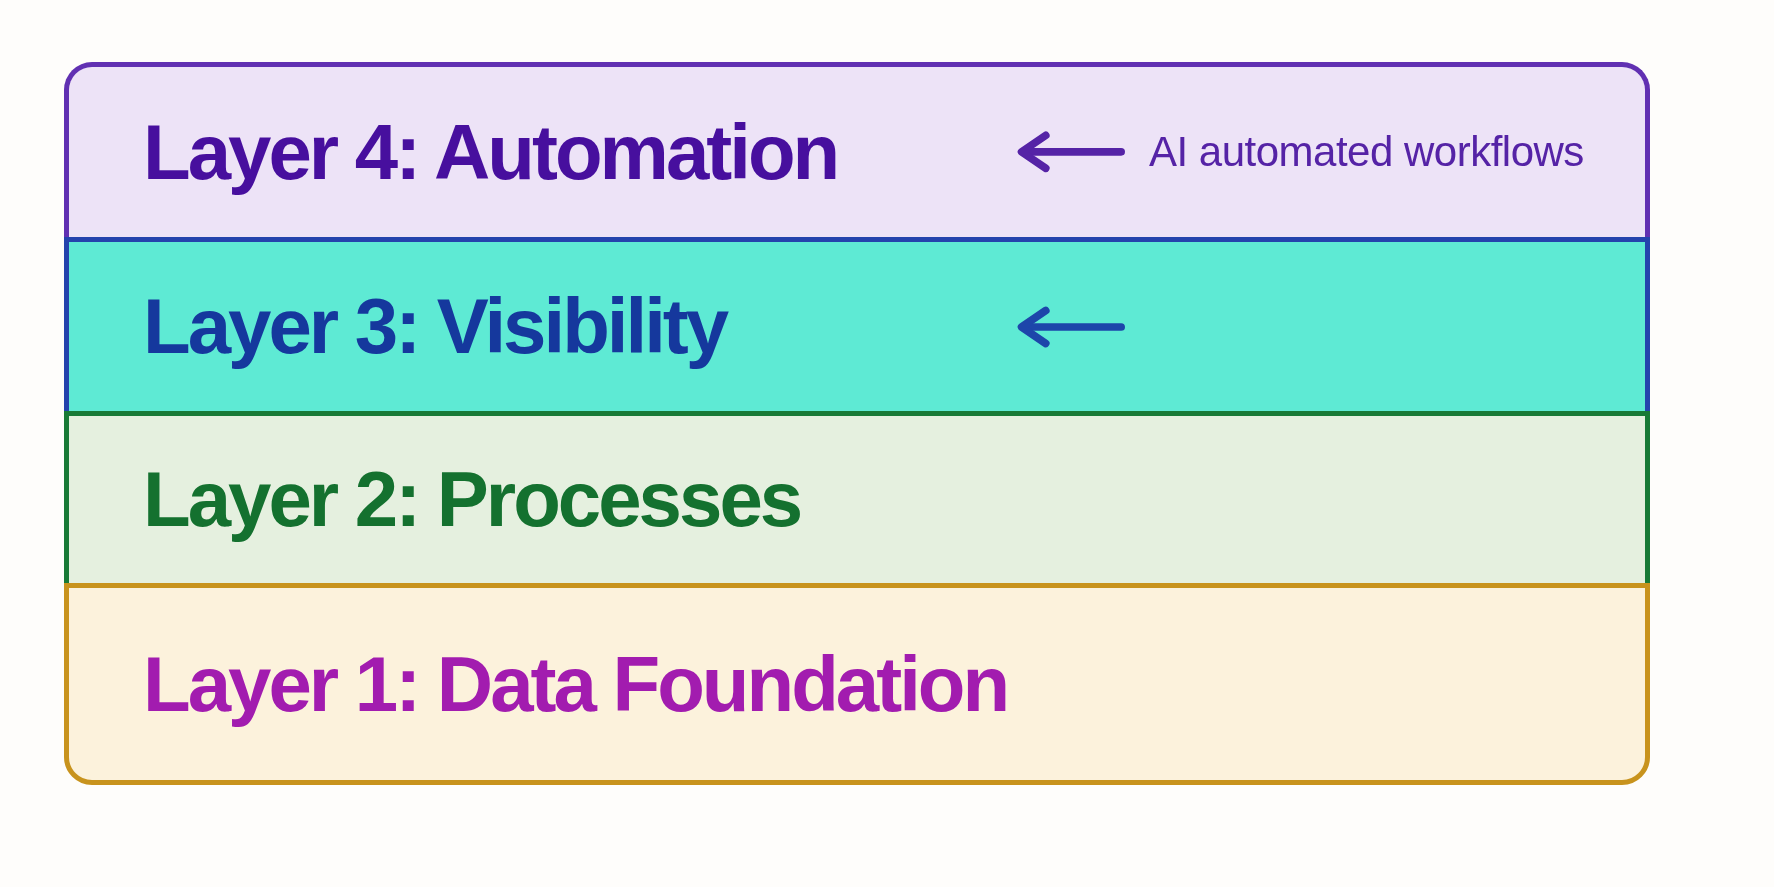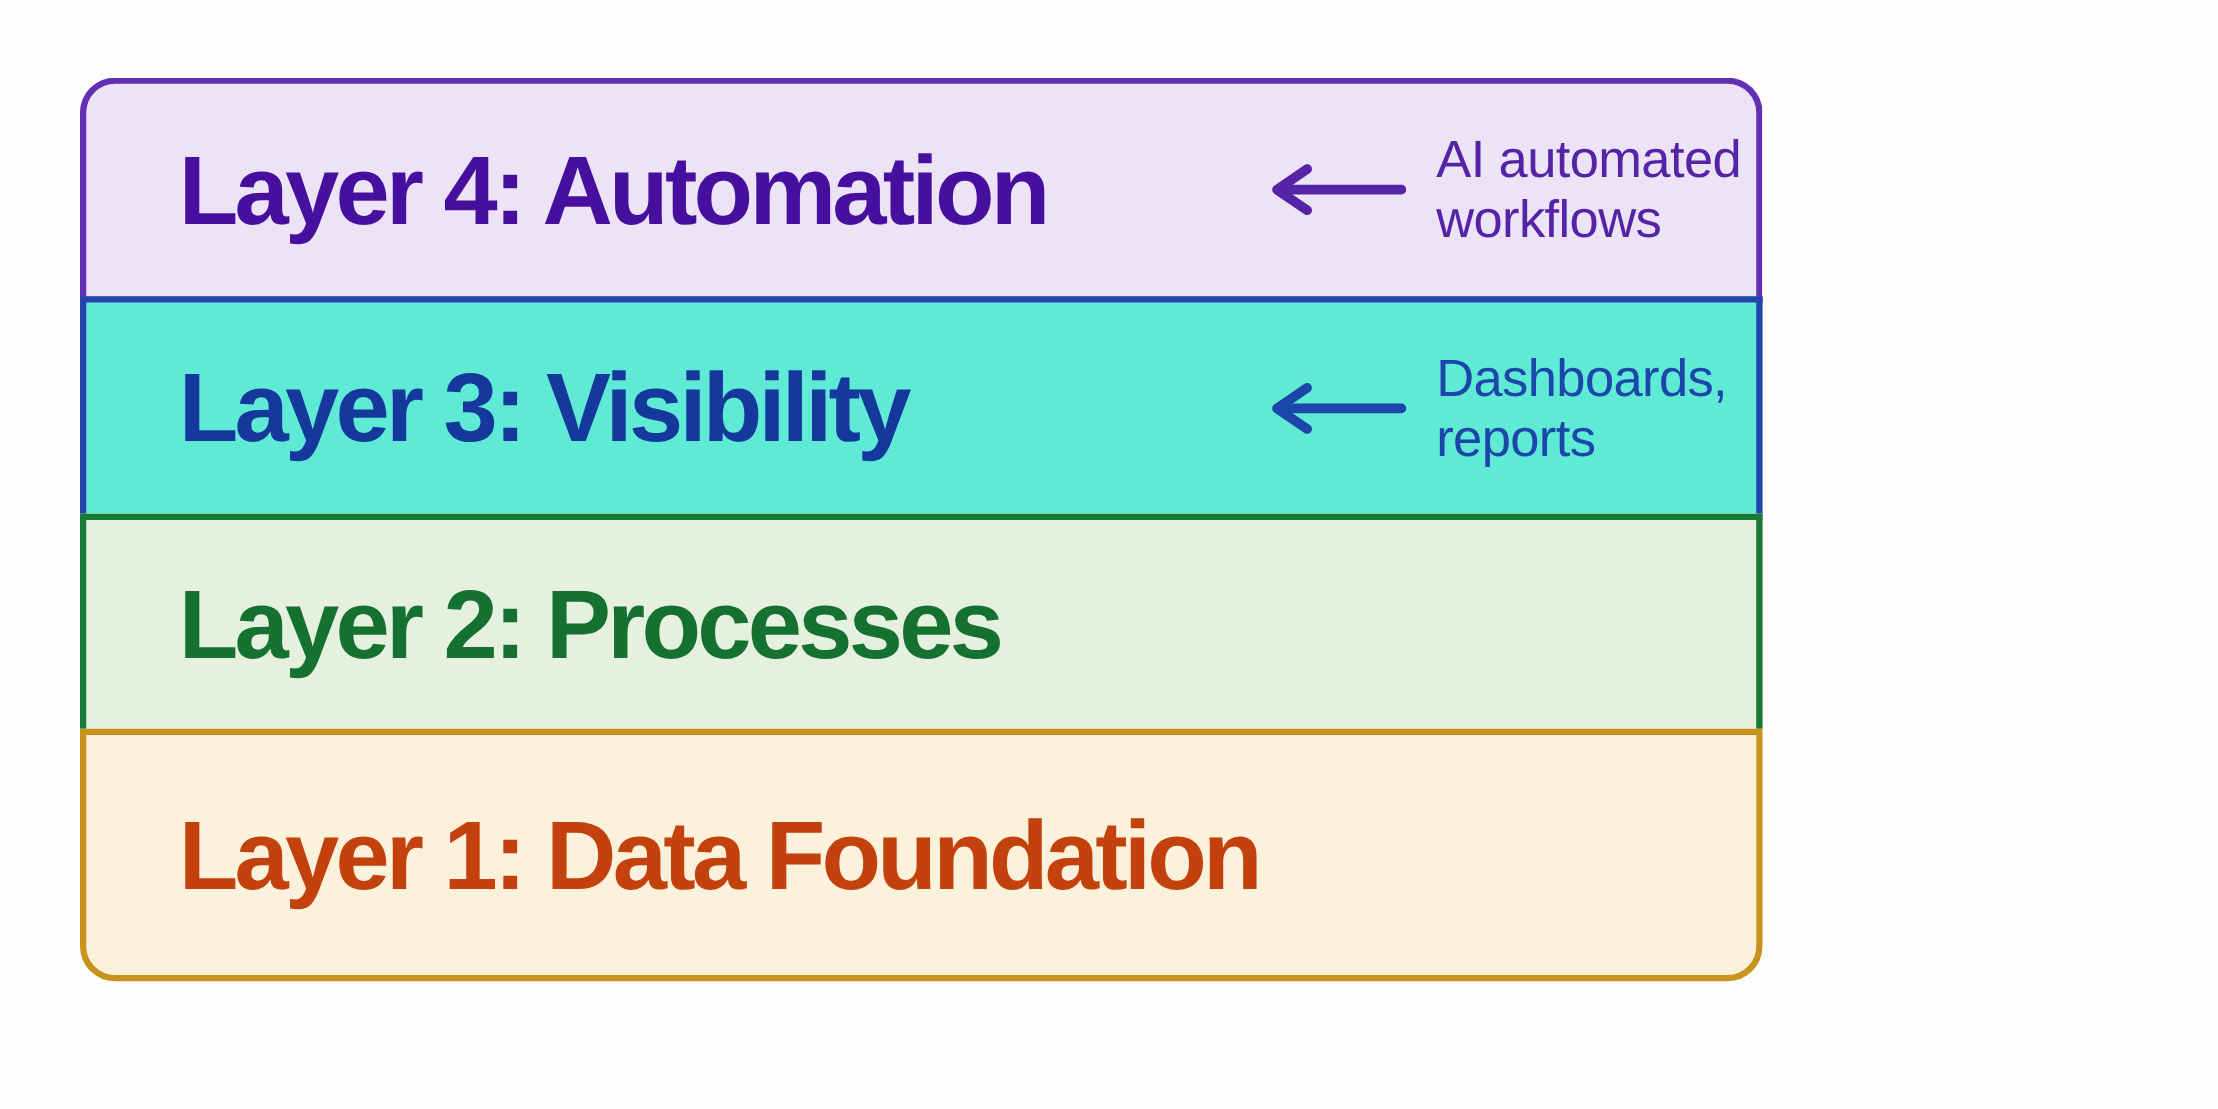--- a/index.html
+++ b/index.html
@@ -5,21 +5,21 @@
   * { margin: 0; padding: 0; box-sizing: border-box; }
   html, body {
     width: 1774px; height: 887px;
     background: #fefdfb;
     font-family: "Liberation Sans", sans-serif;
     overflow: hidden;
   }
   .stack {
     position: absolute;
     left: 64px; top: 62px;
-    width: 1346px;
+    width: 1586px;
     border-radius: 30px;
   }
   .layer {
     position: relative;
     display: flex;
     align-items: center;
   }
   .layer-title {
     padding-left: 74px;
     font-size: 78px;
@@ -75,21 +75,21 @@
   .layer-2 .layer-title { color: #14712f; }
   .layer-2 .annot { color: #1e8038; }
 
   
   .layer-1 {
     height: 202px;
     background: #fcf2dc;
     border: 5px solid #c8931d;
     border-radius: 0 0 28px 28px;
   }
-  .layer-1 .layer-title { color: #c2410c; }
+  .layer-1 .layer-title { color: #a21caf; }
   .layer-1 .annot { color: #8d6c17; }
   .layer-1 .arrow-icon { color: #d3a02f; width: 100px; }
   .layer-1 .annot-text { font-size: 40px; }
 </style>
 </head>
 <body>
 
 <div class="stack">
 
   <section class="layer layer-4">
@@ -103,21 +103,20 @@
     </div>
   </section>
 
   <section class="layer layer-3">
     <h2 class="layer-title">Layer 3: Visibility</h2>
     <div class="annot">
       <svg class="arrow-icon" width="116" height="44" viewBox="0 0 120 44" aria-hidden="true">
         <path d="M116 22 H16" stroke="currentColor" stroke-width="8" stroke-linecap="round" fill="none"></path>
         <path d="M38 5 L13 22 L38 39" stroke="currentColor" stroke-width="8" stroke-linecap="round" stroke-linejoin="round" fill="none"></path>
       </svg>
-      <p class="annot-text">Dashboards, reports</p>
     </div>
   </section>
 
   <section class="layer layer-2">
     <h2 class="layer-title">Layer 2: Processes</h2>
   </section>
 
   <section class="layer layer-1">
     <h2 class="layer-title">Layer 1: Data Foundation</h2>
   </section>

